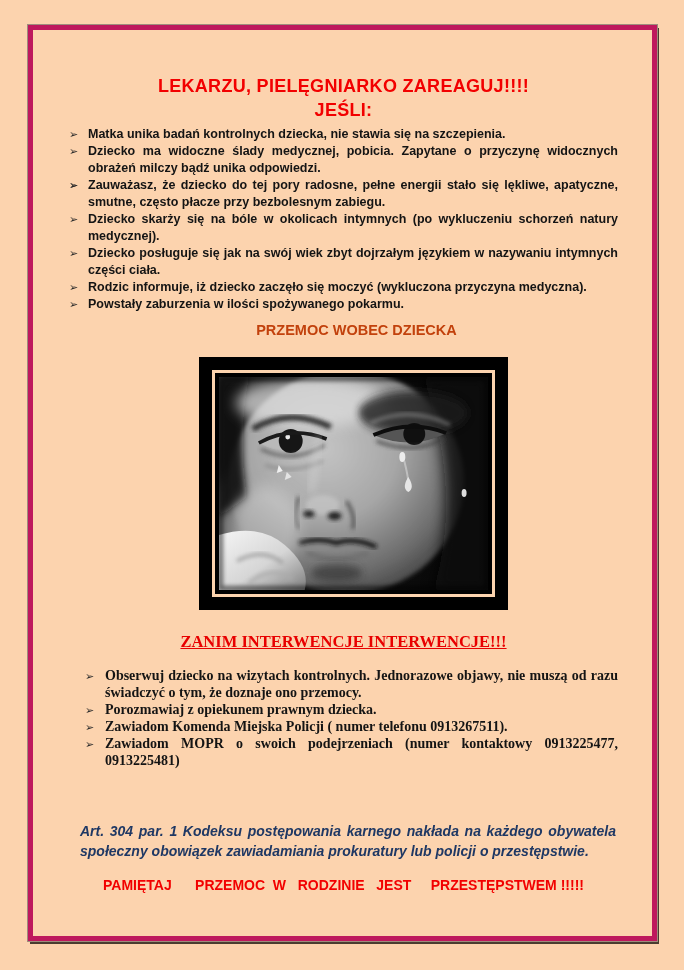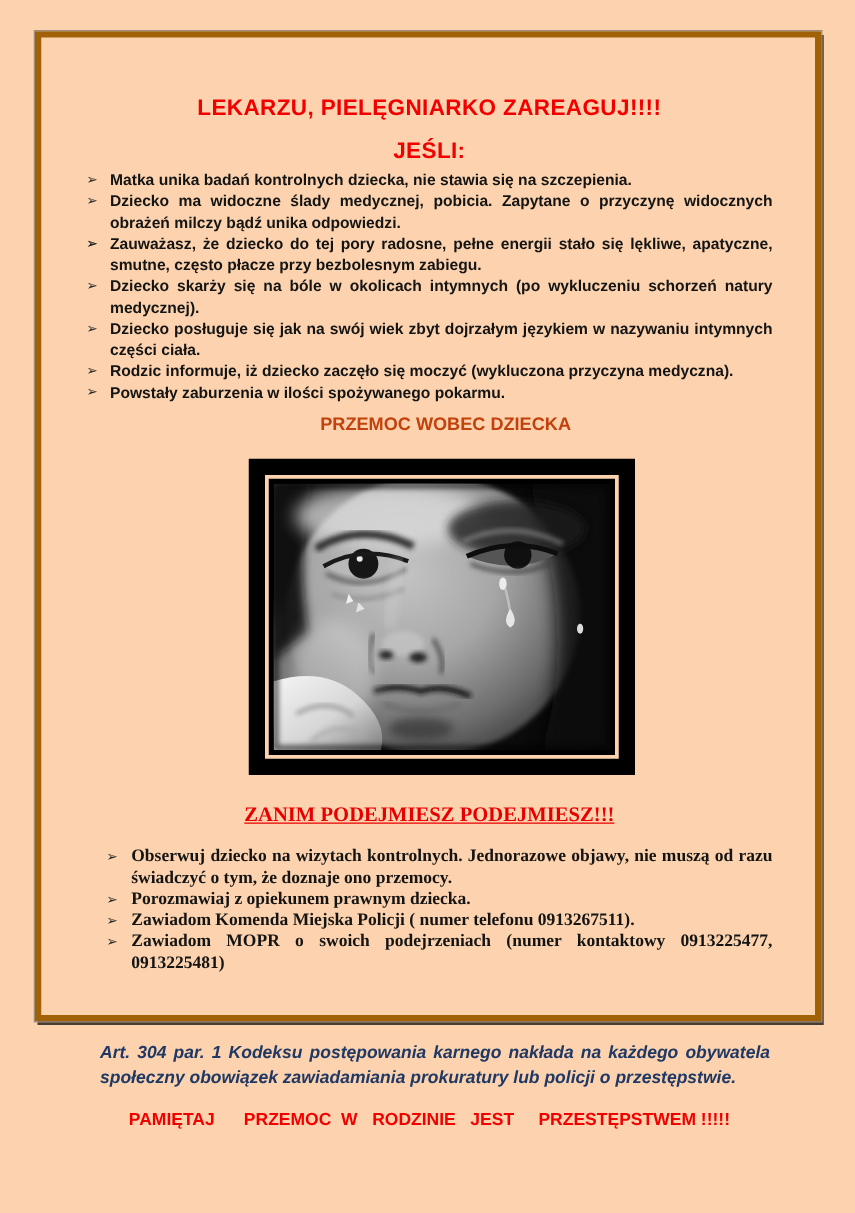--- a/index.html
+++ b/index.html
@@ -6,35 +6,35 @@
   body {
     width: 684px; height: 970px;
     background: #fcd3ae;
     position: relative;
     font-family: "Liberation Sans", sans-serif;
     overflow: hidden;
   }
   .poster {
     position: absolute;
     left: 28px; top: 25px;
-    width: 629px; height: 792px;
+    width: 629px; height: 916px;
     box-sizing: border-box;
-    border: 5px solid #a16207;
+    border: 5px solid #be185d;
     outline: 1px solid #9d8d7c;
     box-shadow: 2px 3px 0 #4a3c30;
     padding: 45px 34px 0 36px;
   }
   .main-title, .subtitle {
     margin: 0;
     text-align: center;
     color: #f20000;
     font: 700 18px/23px "Liberation Sans", sans-serif;
     letter-spacing: .3px;
   }
-  .subtitle { margin-top: 11px; }
+  .subtitle { margin-top: 1px; }
   ul.symptoms {
     list-style: none;
     margin: 4px 0 0; padding: 0;
     font: 700 12.5px/17px "Liberation Sans", sans-serif;
     color: #141414;
     text-align: justify;
   }
   ul.symptoms li { position: relative; padding-left: 19px; }
   .bullet-marker {
     position: absolute; left: 0; top: 0;
@@ -196,21 +196,21 @@
         <g>
           <path d="M0,158 Q40,146 66,168 Q92,190 86,213 L0,213 Z" fill="url(#gShirt)"></path>
           <path d="M18,184 Q44,170 64,186" stroke="#9a9a9a" stroke-width="3" fill="none" filter="url(#b2)"></path>
           <path d="M30,206 Q52,188 74,202" stroke="#ababab" stroke-width="3" fill="none" filter="url(#b2)"></path>
         </g>
         <rect x="1.5" y="1.5" width="267" height="210" fill="none" stroke="#000000" stroke-width="5" opacity="0.55" filter="url(#b2)"></rect>
       </svg>
     </div>
   </div>
 
-  <div class="intervention-heading">ZANIM PODEJMIESZ PODEJMIESZ!!!</div>
+  <div class="intervention-heading">ZANIM INTERWENCJE INTERWENCJE!!!</div>
 
   <ul class="intervention">
     <li><span class="bullet-marker">➢</span><span>Obserwuj dziecko na wizytach kontrolnych. Jednorazowe objawy, nie muszą od razu  świadczyć o tym, że doznaje ono przemocy.</span></li>
     <li><span class="bullet-marker">➢</span><span>Porozmawiaj z opiekunem prawnym dziecka.</span></li>
     <li><span class="bullet-marker">➢</span><span>Zawiadom Komenda Miejska Policji ( numer telefonu 0913267511).</span></li>
     <li><span class="bullet-marker">➢</span><span>Zawiadom MOPR o swoich podejrzeniach (numer kontaktowy 0913225477, 0913225481)</span></li>
   </ul>
 
   <p class="legal-note">Art. 304 par. 1 Kodeksu postępowania karnego nakłada na każdego obywatela społeczny obowiązek zawiadamiania prokuratury lub policji o przestępstwie.</p>
 

